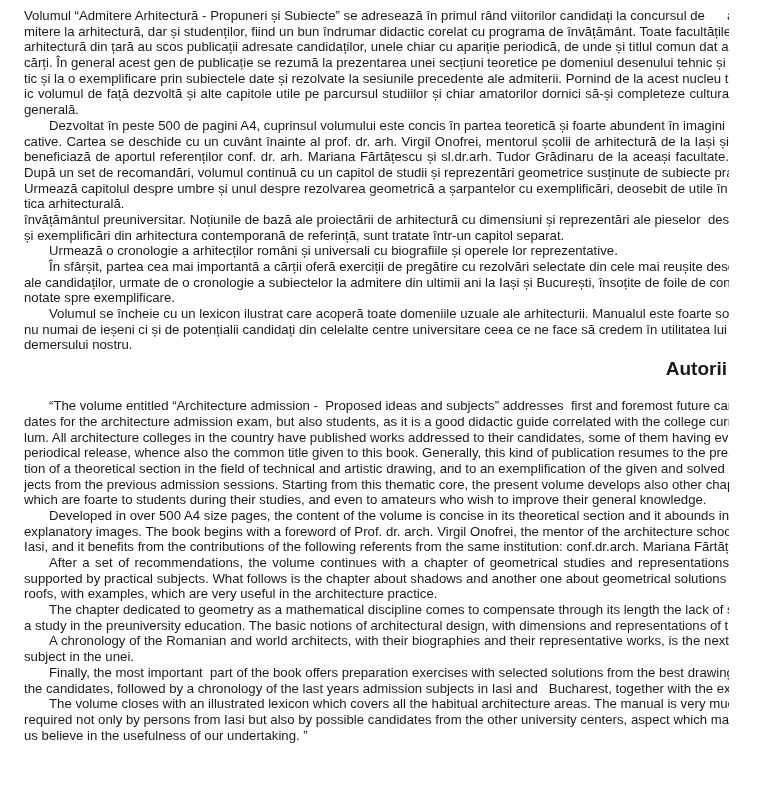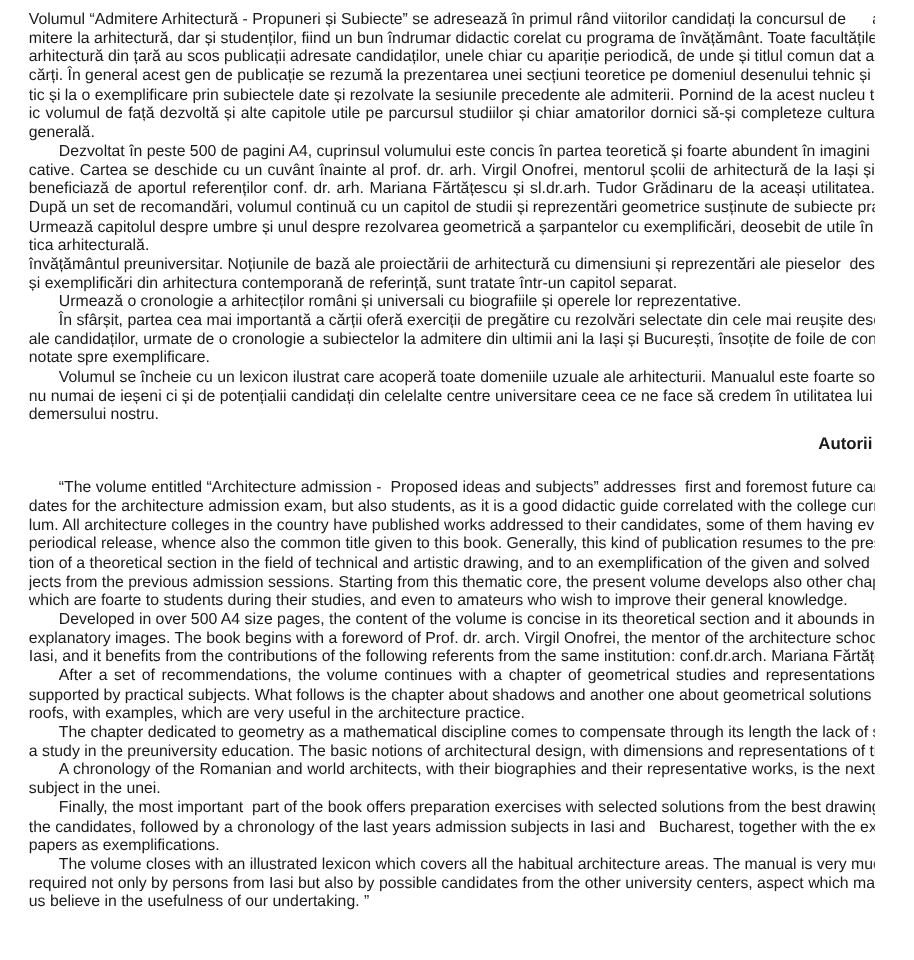--- a/index.html
+++ b/index.html
@@ -9,21 +9,21 @@
   }
   .page { position: absolute; left: 24px; top: 8px; width: 705px; }
   .line {
     font-size: 13.2px; line-height: 15.7px; height: 15.7px;
     white-space: nowrap; text-align: justify; text-align-last: justify;
     overflow: hidden;
   }
   .line.last { text-align-last: left; }
   .line.indent { padding-left: 25px; }
   .signature {
-    font-size: 14px; font-weight: bold; text-align: right;
+    font-size: 19px; font-weight: bold; text-align: right;
     line-height: 16px; margin-top: 8px; margin-right: 2px;
   }
   .gap { height: 21px; }
 </style>
 </head>
 <body>
 
 <div class="page">
   <div id="ro">
       <div>
@@ -31,21 +31,21 @@
         <div class="line">mitere la arhitectură, dar și studenților, fiind un bun îndrumar didactic corelat cu programa de învățământ. Toate facultățile de</div>
         <div class="line">arhitectură din țară au scos publicații adresate candidaților, unele chiar cu apariție periodică, de unde și titlul comun dat acestei</div>
         <div class="line">cărți. În general acest gen de publicație se rezumă la prezentarea unei secțiuni teoretice pe domeniul desenului tehnic și artis-</div>
         <div class="line">tic și la o exemplificare prin subiectele date și rezolvate la sesiunile precedente ale admiterii. Pornind de la acest nucleu temat-</div>
         <div class="line">ic volumul de față dezvoltă și alte capitole utile pe parcursul studiilor și chiar amatorilor dornici să-și completeze cultura</div>
         <div class="line last">generală.</div>
       </div>
       <div>
         <div class="line indent">Dezvoltat în peste 500 de pagini A4, cuprinsul volumului este concis în partea teoretică și foarte abundent în imagini expli-</div>
         <div class="line">cative. Cartea se deschide cu un cuvânt înainte al prof. dr. arh. Virgil Onofrei, mentorul școlii de arhitectură de la Iași și</div>
-        <div class="line">beneficiază de aportul referenților conf. dr. arh. Mariana Fărtățescu și sl.dr.arh. Tudor Grădinaru de la aceași utilitatea.</div>
+        <div class="line">beneficiază de aportul referenților conf. dr. arh. Mariana Fărtățescu și sl.dr.arh. Tudor Grădinaru de la aceași facultate.</div>
         <div class="line">După un set de recomandări, volumul continuă cu un capitol de studii și reprezentări geometrice susținute de subiecte practice.</div>
         <div class="line">Urmează capitolul despre umbre și unul despre rezolvarea geometrică a șarpantelor cu exemplificări, deosebit de utile în prac-</div>
         <div class="line last">tica arhitecturală.</div>
       </div>
       <div>
         <div class="line">învățământul preuniversitar. Noțiunile de bază ale proiectării de arhitectură cu dimensiuni și reprezentări ale pieselor &nbsp;desenate</div>
         <div class="line last">și exemplificări din arhitectura contemporană de referință, sunt tratate într-un capitol separat.</div>
       </div>
       <div>
         <div class="line indent last">Urmează o cronologie a arhitecților români și universali cu biografiile și operele lor reprezentative.</div>
@@ -87,21 +87,20 @@
         <div class="line indent">The chapter dedicated to geometry as a mathematical discipline comes to compensate through its length the lack of such</div>
         <div class="line">a study in the preuniversity education. The basic notions of architectural design, with dimensions and representations of the</div>
       </div>
       <div>
         <div class="line indent">A chronology of the Romanian and world architects, with their biographies and their representative works, is the next</div>
         <div class="line last">subject in the unei.</div>
       </div>
       <div>
         <div class="line indent">Finally, the most important &nbsp;part of the book offers preparation exercises with selected solutions from the best drawings of</div>
         <div class="line">the candidates, followed by a chronology of the last years admission subjects in Iasi and &nbsp;&nbsp;Bucharest, together with the exam</div>
-        <div class="line last">papers as exemplifications.</div>
       </div>
       <div>
         <div class="line indent">The volume closes with an illustrated lexicon which covers all the habitual architecture areas. The manual is very much</div>
         <div class="line">required not only by persons from Iasi but also by possible candidates from the other university centers, aspect which makes</div>
         <div class="line last">us believe in the usefulness of our undertaking. ”</div>
       </div>
     </div>
 </div>
 
 </body></html>

